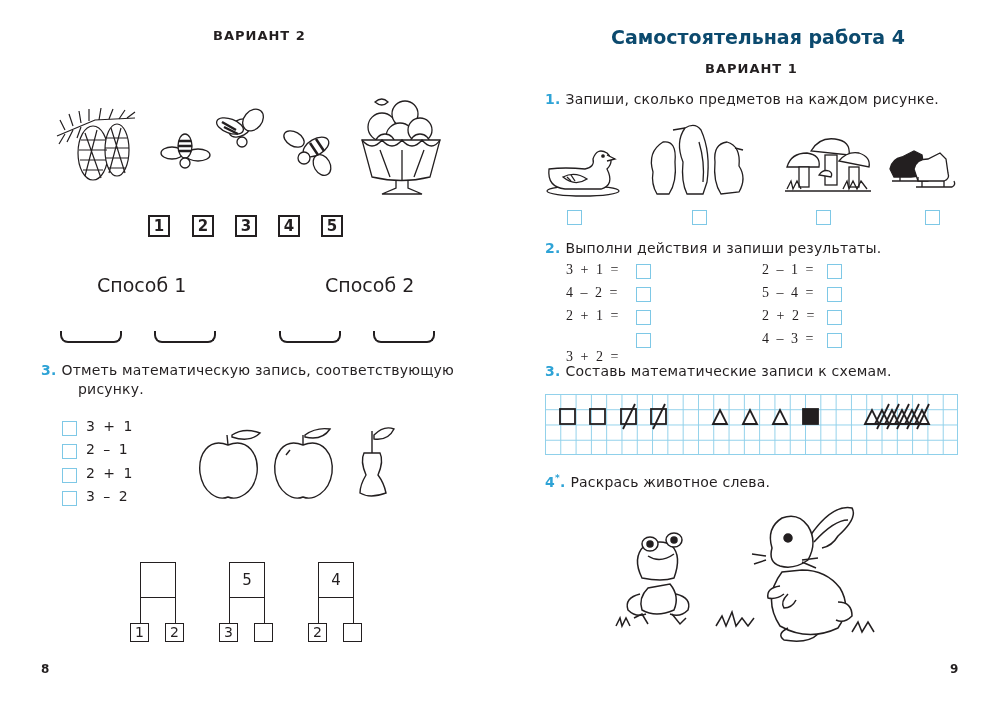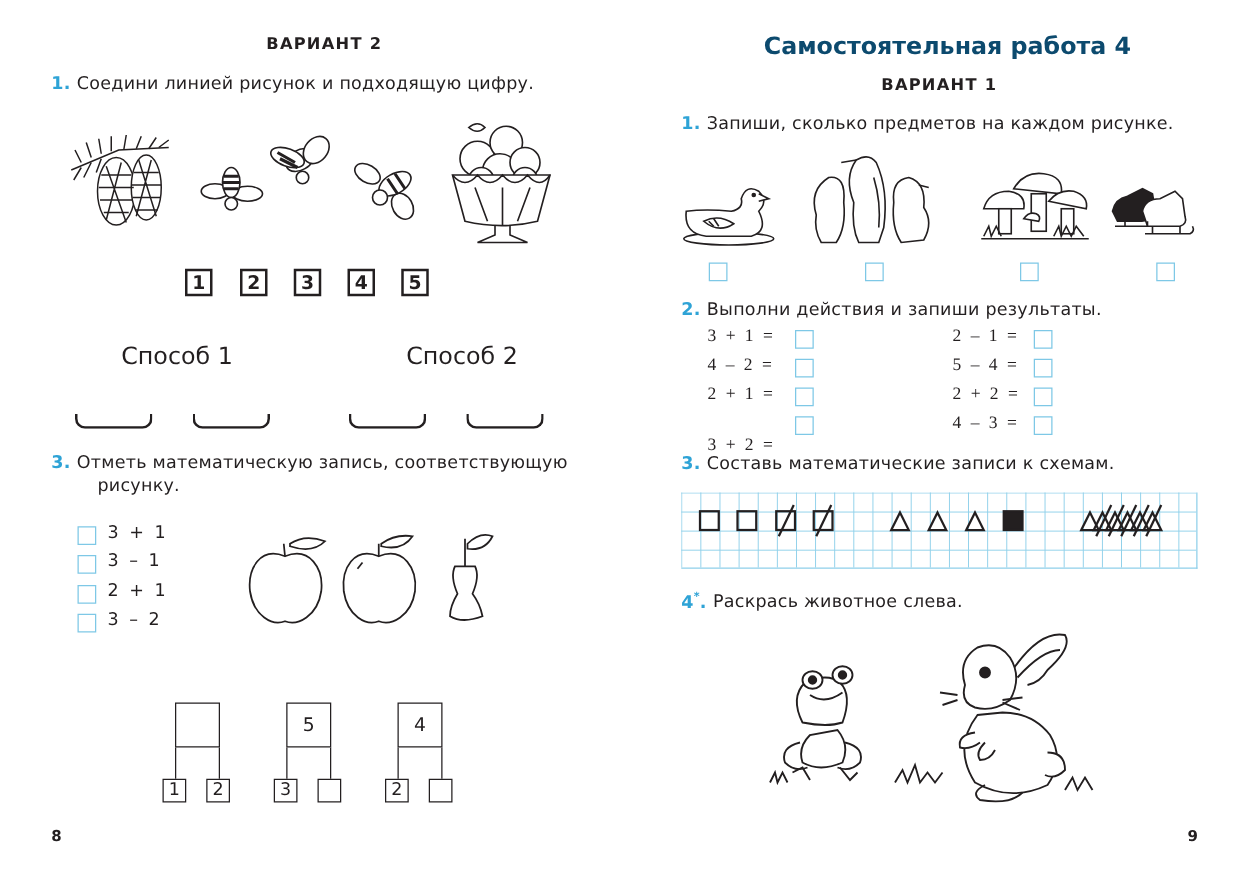--- a/index.html
+++ b/index.html
@@ -34,23 +34,20 @@
     border-right: 1px solid #8fd0ea; border-bottom: 1px solid #8fd0ea;
   }
   svg { position: absolute; overflow: visible; }
 </style>
 </head>
 <body>
 
 <div class="page left">
   <div class="variant" style="left:201px;top:28px;margin-left:12px;">ВАРИАНТ 2</div>
 
-  <div class="task" style="left:41px;top:59px;">
-    <span class="num">1.</span><span>Соедини линией рисунок и подходящую цифру.</span>
-  </div>
 
   <svg style="left:55px;top:108px;" width="85" height="75">
     <g stroke="#231f20" fill="none" stroke-width="1.2">
       <path d="M2 28 L40 12 L80 10"></path>
         <path d="M10 22 L5 12 M18 18 L14 6 M26 15 L24 3 M34 13 L34 1 M44 12 L46 0 M54 11 L58 1 M64 11 L70 2 M72 10 L80 4"></path>
       <path d="M10 26 L4 36 M18 22 L12 34 M26 19 L22 30"></path>
       <ellipse cx="38" cy="45" rx="15" ry="27" fill="#fff"></ellipse>
       <ellipse cx="62" cy="42" rx="12" ry="26" fill="#fff"></ellipse>
       <path d="M26 32 L50 32 M24 42 L52 42 M25 52 L51 52 M28 62 L48 62 M52 30 L72 30 M50 40 L74 40 M51 50 L73 50 M53 60 L71 60"></path>
       <path d="M30 25 L46 70 M42 22 L30 68 M56 20 L70 65 M66 20 L54 65"></path>
@@ -112,21 +109,21 @@
   <div class="plate" style="left:373px;top:331px;"></div>
 
   <div class="task" style="left:41px;top:362px;">
     <span class="num">3.</span><span>Отметь математическую запись, соответствующую</span>
   </div>
   <div class="task" style="left:62px;top:381px;margin-left:16px;">рисунку.</div>
 
   <div class="bluebox" style="left:62px;top:421px;"></div>
   <div class="opt" style="left:86px;top:418px;">3 + 1</div>
   <div class="bluebox" style="left:62px;top:444px;"></div>
-  <div class="opt" style="left:86px;top:441px;">3 – 1</div>
+  <div class="opt" style="left:86px;top:441px;">2 – 1</div>
   <div class="bluebox" style="left:62px;top:468px;"></div>
   <div class="opt" style="left:86px;top:465px;">2 + 1</div>
   <div class="bluebox" style="left:62px;top:491px;"></div>
   <div class="opt" style="left:86px;top:488px;">3 – 2</div>
 
   <svg style="left:198px;top:425px;" width="200" height="80">
     <g stroke="#231f20" stroke-width="1.4" fill="#fff">
       <path d="M30 20 C10 12 0 30 2 48 C5 68 20 76 30 72 C40 76 56 68 59 48 C61 30 50 12 30 20 Z"></path>
       <path d="M30 20 L29 10 M34 10 Q46 2 62 8 Q52 18 34 12 Z"></path>
       <path d="M105 20 C85 12 75 30 77 48 C80 68 95 76 105 72 C115 76 131 68 134 48 C136 30 125 12 105 20 Z"></path>

